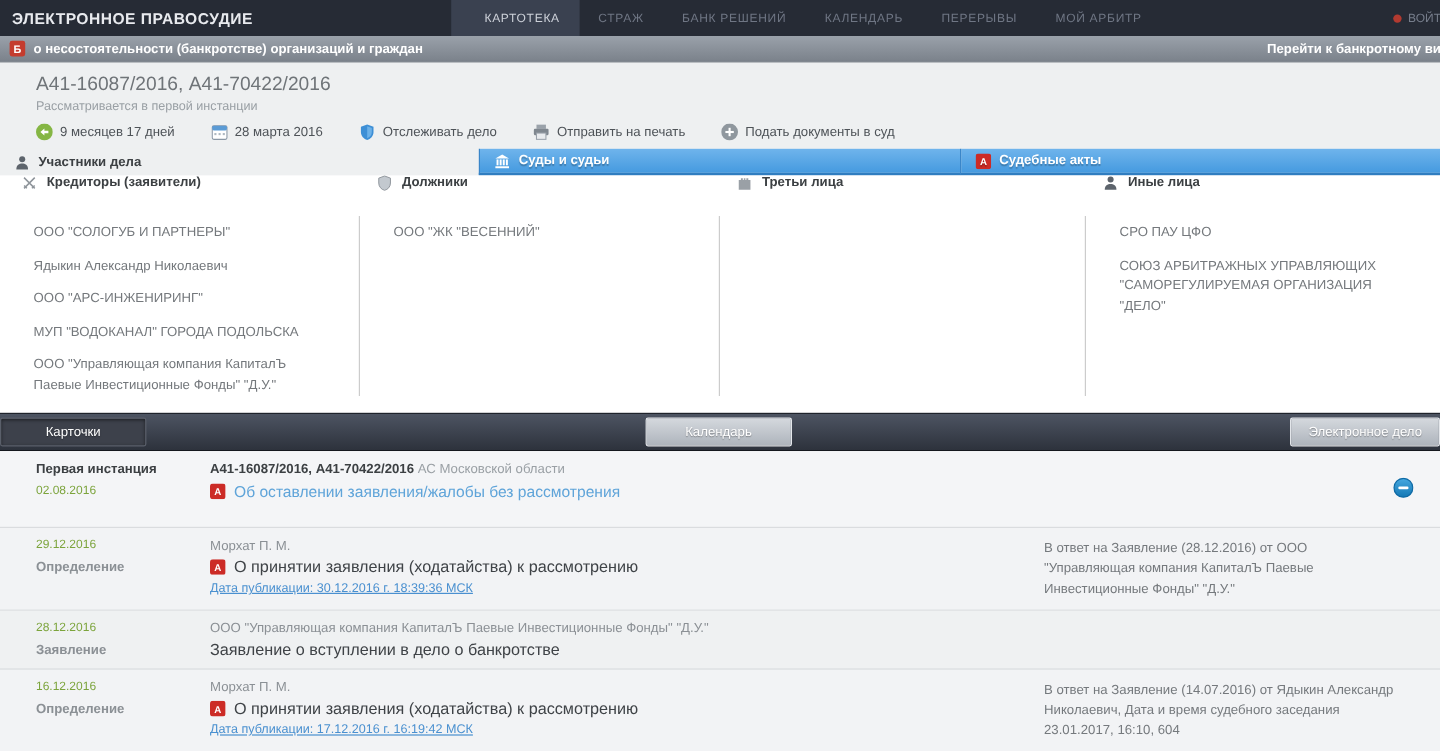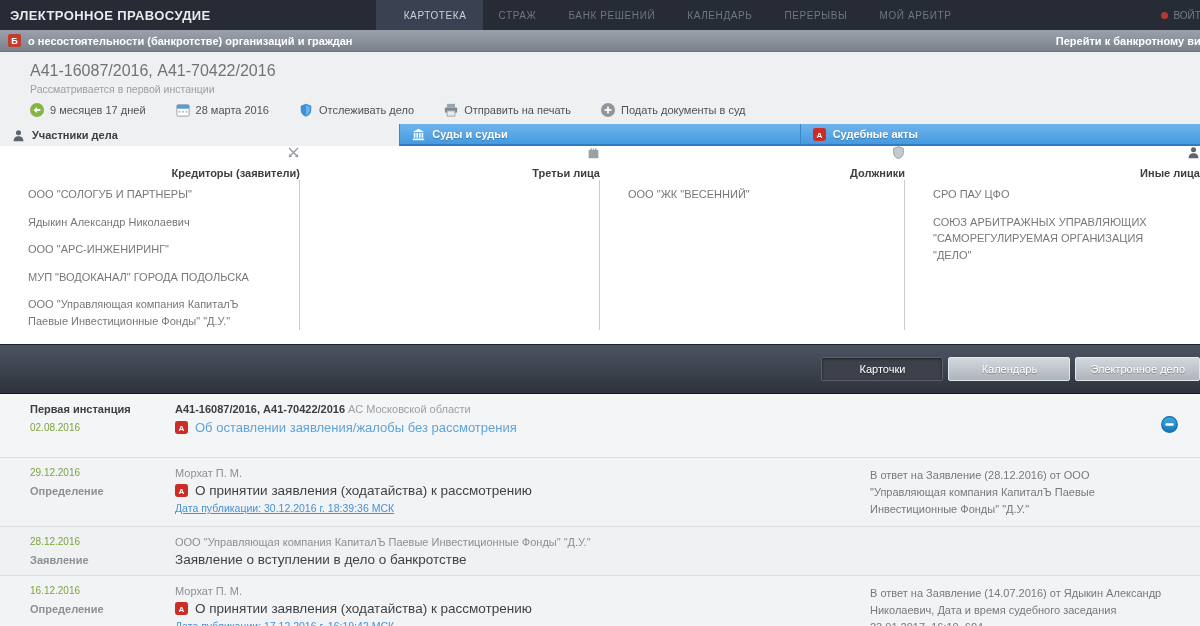--- a/index.html
+++ b/index.html
@@ -29,28 +29,28 @@
   .tool svg { flex:none; }
 
   
   .tabs { height:22px; display:flex; }
   .tab { flex:1; display:flex; align-items:center; padding-left:12px; gap:7px; font-size:11px; font-weight:bold; cursor:pointer; }
   .tab.active { color:#3c4043; background:#eef0f1; }
   .tab.blue { background:linear-gradient(#6fb4ec,#459adf); color:#fff; border-bottom:2px solid #2f7dc0; border-left:1px solid #3a86c9; text-shadow:0 1px 1px rgba(0,0,0,.25); }
 
   
   .participants { background:#fff; height:198px; display:grid; grid-template-columns:300px 300px 305px 295px; }
-  .p-head { height:34px; display:flex; align-items:flex-end; gap:8px; padding-left:14px; font-size:11px; font-weight:bold; color:#3c4043;flex-direction:column; }
+  .p-head { height:34px; display:flex; align-items:flex-start; gap:8px; padding-left:14px; font-size:11px; font-weight:bold; color:#3c4043; }
   .p-col:first-child .p-head { padding-left:18px; }
   .p-items { height:150px; padding:6px 0 0 28px; }
   .p-col:not(:last-child) .p-items { border-right:1px solid #ccc; }
   .p-item { font-size:11px; color:#74787c; margin-bottom:11px; line-height:1.5; padding-right:34px; }
 
   
-  .viewbar { height:50px; background:linear-gradient(#4d5462,#2d323c); display:flex; align-items:center; justify-content:flex-end; gap:5px; border-top:1px solid #1f232b; border-bottom:1px solid #15181e; }
+  .viewbar { height:32px; background:linear-gradient(#4d5462,#2d323c); display:flex; align-items:center; justify-content:space-between; gap:5px; border-top:1px solid #1f232b; border-bottom:1px solid #15181e; }
   .vtab { min-width:122px; height:24px; padding:0 14px; display:flex; align-items:center; justify-content:center; font-size:11px; color:#fff; border-radius:2px; cursor:pointer; text-shadow:0 1px 1px rgba(0,0,0,.35); }
   .vtab.active { background:#3d414b; border:1px solid #5a5f6a; box-shadow:inset 0 1px 3px rgba(0,0,0,.55); }
   .vtab.silver { background:linear-gradient(#d4d8dd,#aeb4bc); border:1px solid #e3e6ea; }
 
   
   .cards { background:#f2f3f5; }
   .card-row { display:grid; grid-template-columns:145px 1fr 330px; padding:9px 0 8px 30px; border-bottom:1px solid #dadcdf; position:relative; }
   .card-row.alt { background:#eff1f2; }
   .card-row.header-row { background:#f4f5f7; min-height:64px; }
   .c-date { color:#7ca43c; font-size:10px; }
@@ -193,36 +193,36 @@
         <div class="p-item">ООО "СОЛОГУБ И ПАРТНЕРЫ"</div>
         <div class="p-item">Ядыкин Александр Николаевич</div>
         <div class="p-item">ООО "АРС-ИНЖЕНИРИНГ"</div>
         <div class="p-item">МУП "ВОДОКАНАЛ" ГОРОДА ПОДОЛЬСКА</div>
         <div class="p-item">ООО "Управляющая компания КапиталЪ Паевые Инвестиционные Фонды" "Д.У."</div>
       </div>
     </div>
     <div class="p-col">
       <div class="p-head">
         <svg width="13" height="13" viewBox="0 0 16 16">
-            <path d="M2 15 V5 H4.2 V3 H6.2 V5 H7.2 V3 H8.8 V5 H9.8 V3 H11.8 V5 H14 V15 Z" fill="#9aa0a6"></path>
-          </svg>
-        <span>Третьи лица</span>
-      </div>
-      <div class="p-items"></div>
+            <path d="M8 .8 L14 3 V8 C14 12 11.2 14.6 8 15.6 C4.8 14.6 2 12 2 8 V3 Z" fill="#c3c9cf" stroke="#8f959b"></path>
+          </svg>
+        <span>Должники</span>
+      </div>
+      <div class="p-items">
+        <div class="p-item">ООО "ЖК "ВЕСЕННИЙ"</div>
+      </div>
     </div>
     <div class="p-col">
       <div class="p-head">
         <svg width="13" height="13" viewBox="0 0 16 16">
-            <path d="M8 .8 L14 3 V8 C14 12 11.2 14.6 8 15.6 C4.8 14.6 2 12 2 8 V3 Z" fill="#c3c9cf" stroke="#8f959b"></path>
-          </svg>
-        <span>Должники</span>
-      </div>
-      <div class="p-items">
-        <div class="p-item">ООО "ЖК "ВЕСЕННИЙ"</div>
-      </div>
+            <path d="M2 15 V5 H4.2 V3 H6.2 V5 H7.2 V3 H8.8 V5 H9.8 V3 H11.8 V5 H14 V15 Z" fill="#9aa0a6"></path>
+          </svg>
+        <span>Третьи лица</span>
+      </div>
+      <div class="p-items"></div>
     </div>
     <div class="p-col">
       <div class="p-head">
         <svg width="13" height="13" viewBox="0 0 16 16">
             <circle cx="8" cy="4.5" r="3.1" fill="#5d646c"></circle>
             <path d="M2 15 C2 10.4 5 9 8 9 C11 9 14 10.4 14 15 Z" fill="#5d646c"></path>
           </svg>
         <span>Иные лица</span>
       </div>
       <div class="p-items">

